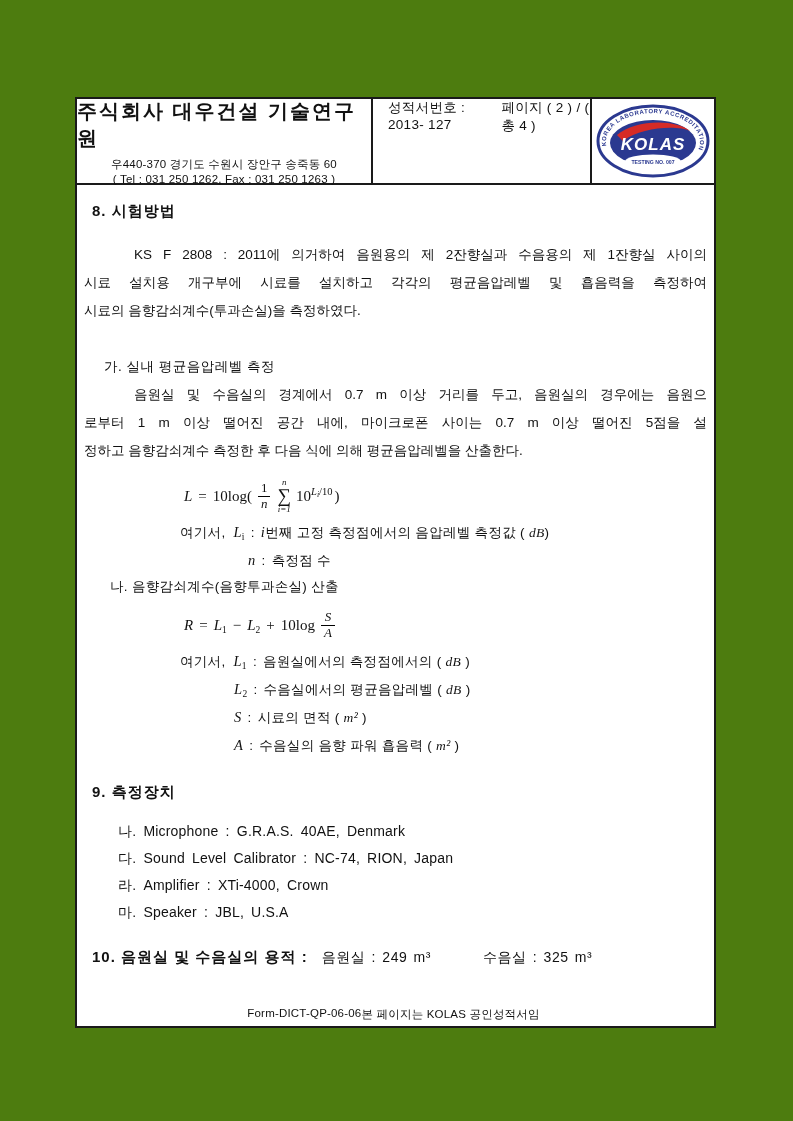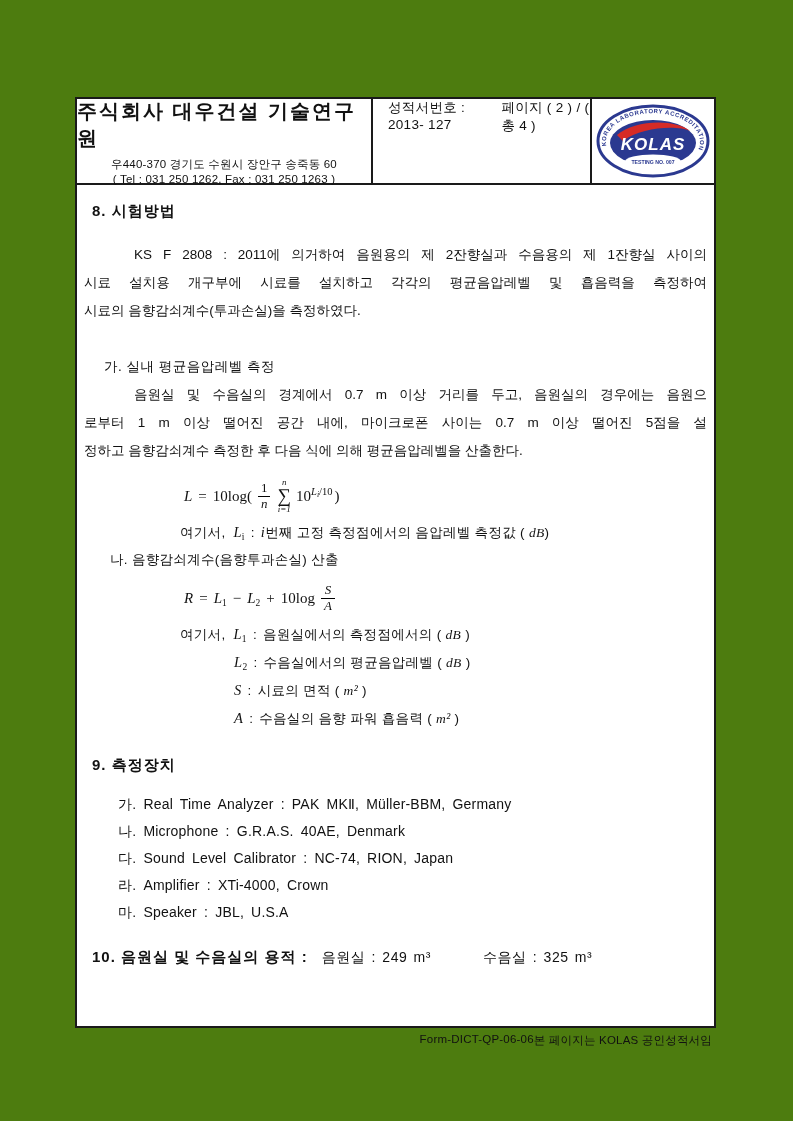--- a/index.html
+++ b/index.html
@@ -70,22 +70,22 @@
   .t9 { margin:22px 0 0 8px; line-height:20px; }
   .equip-list { margin:16px 0 0 34px; }
   .equip-item { line-height:27px; font-size:14px; word-spacing:3px; letter-spacing:0.2px; }
 
   .sec10-row { margin:22px 0 0 8px; display:flex; align-items:center; font-size:14px; }
   .sec10-title { font-weight:bold; font-size:15px; letter-spacing:1px; }
   .sec10-val { margin-left:14px; letter-spacing:0.5px; word-spacing:2px; }
   .sec10-val.second { margin-left:52px; }
 
   .footer-row {
-    position:absolute; left:75px; top:1033px; width:637px;
-    display:flex; justify-content:flex-end;
+    position:absolute; left:75px; top:1007px; width:637px;
+    display:flex; justify-content:center;
     font-size:11.5px; letter-spacing:0.2px;
   }
 </style>
 </head>
 <body>
 
 <div class="page">
   <div class="doc-box">
 
     <div class="header-row">
@@ -150,20 +150,23 @@
         <span style="margin-left:-2px;">
           <span>10</span><span class="fsup"><span class="fvar">L</span><span class="fsubi">i</span><span>/10</span></span>
         </span>
         <span style="margin-left:-4px;">)</span>
       </div>
 
       <div class="def-line dl-where1">
         <span class="where-label">여기서,</span><span class="fvar fser">L</span><span class="vsub">i</span><span class="colon">:</span><span class="fvar fser">i</span><span>번째 고정 측정점에서의 음압레벨 측정값 (</span> <span class="unit">dB</span><span>)</span>
       </div>
 
+      <div class="def-line dl-n">
+        <span class="fvar fser">n</span><span class="colon">:</span><span>측정점 수</span>
+      </div>
 
       <div class="def-line" style="margin-left:26px;">나. 음향감쇠계수(음향투과손실) 산출</div>
 
       <div class="formula-row f2">
         <span class="fvar">R</span>
         <span>=</span>
         <span><span class="fvar">L</span><span class="vsub">1</span></span>
         <span>−</span>
         <span><span class="fvar">L</span><span class="vsub">2</span></span>
         <span>+</span>
@@ -183,21 +186,20 @@
       <div class="def-line dl-sub">
         <span class="fvar fser">S</span><span class="vsub"></span><span class="colon">:</span><span>시료의 면적 (</span> <span class="unit">m²</span> <span>)</span>
       </div>
       <div class="def-line dl-sub">
         <span class="fvar fser">A</span><span class="vsub"></span><span class="colon">:</span><span>수음실의 음향 파워 흡음력 (</span> <span class="unit">m²</span> <span>)</span>
       </div>
 
       <div class="sec-title t9">9. 측정장치</div>
 
       <div class="equip-list">
-        <div class="equip-item">가. Real Time Analyzer : PAK MKⅡ, Müller-BBM, Germany</div>
         <div class="equip-item">나. Microphone : G.R.A.S. 40AE, Denmark</div>
         <div class="equip-item">다. Sound Level Calibrator : NC-74, RION, Japan</div>
         <div class="equip-item">라. Amplifier : XTi-4000, Crown</div>
         <div class="equip-item">마. Speaker : JBL, U.S.A</div>
       </div>
 
       <div class="sec10-row">
         <span class="sec10-title">10. 음원실 및 수음실의 용적 :</span>
         <span class="sec10-val">음원실 : 249 m³</span>
         <span class="sec10-val second">수음실 : 325 m³</span>

